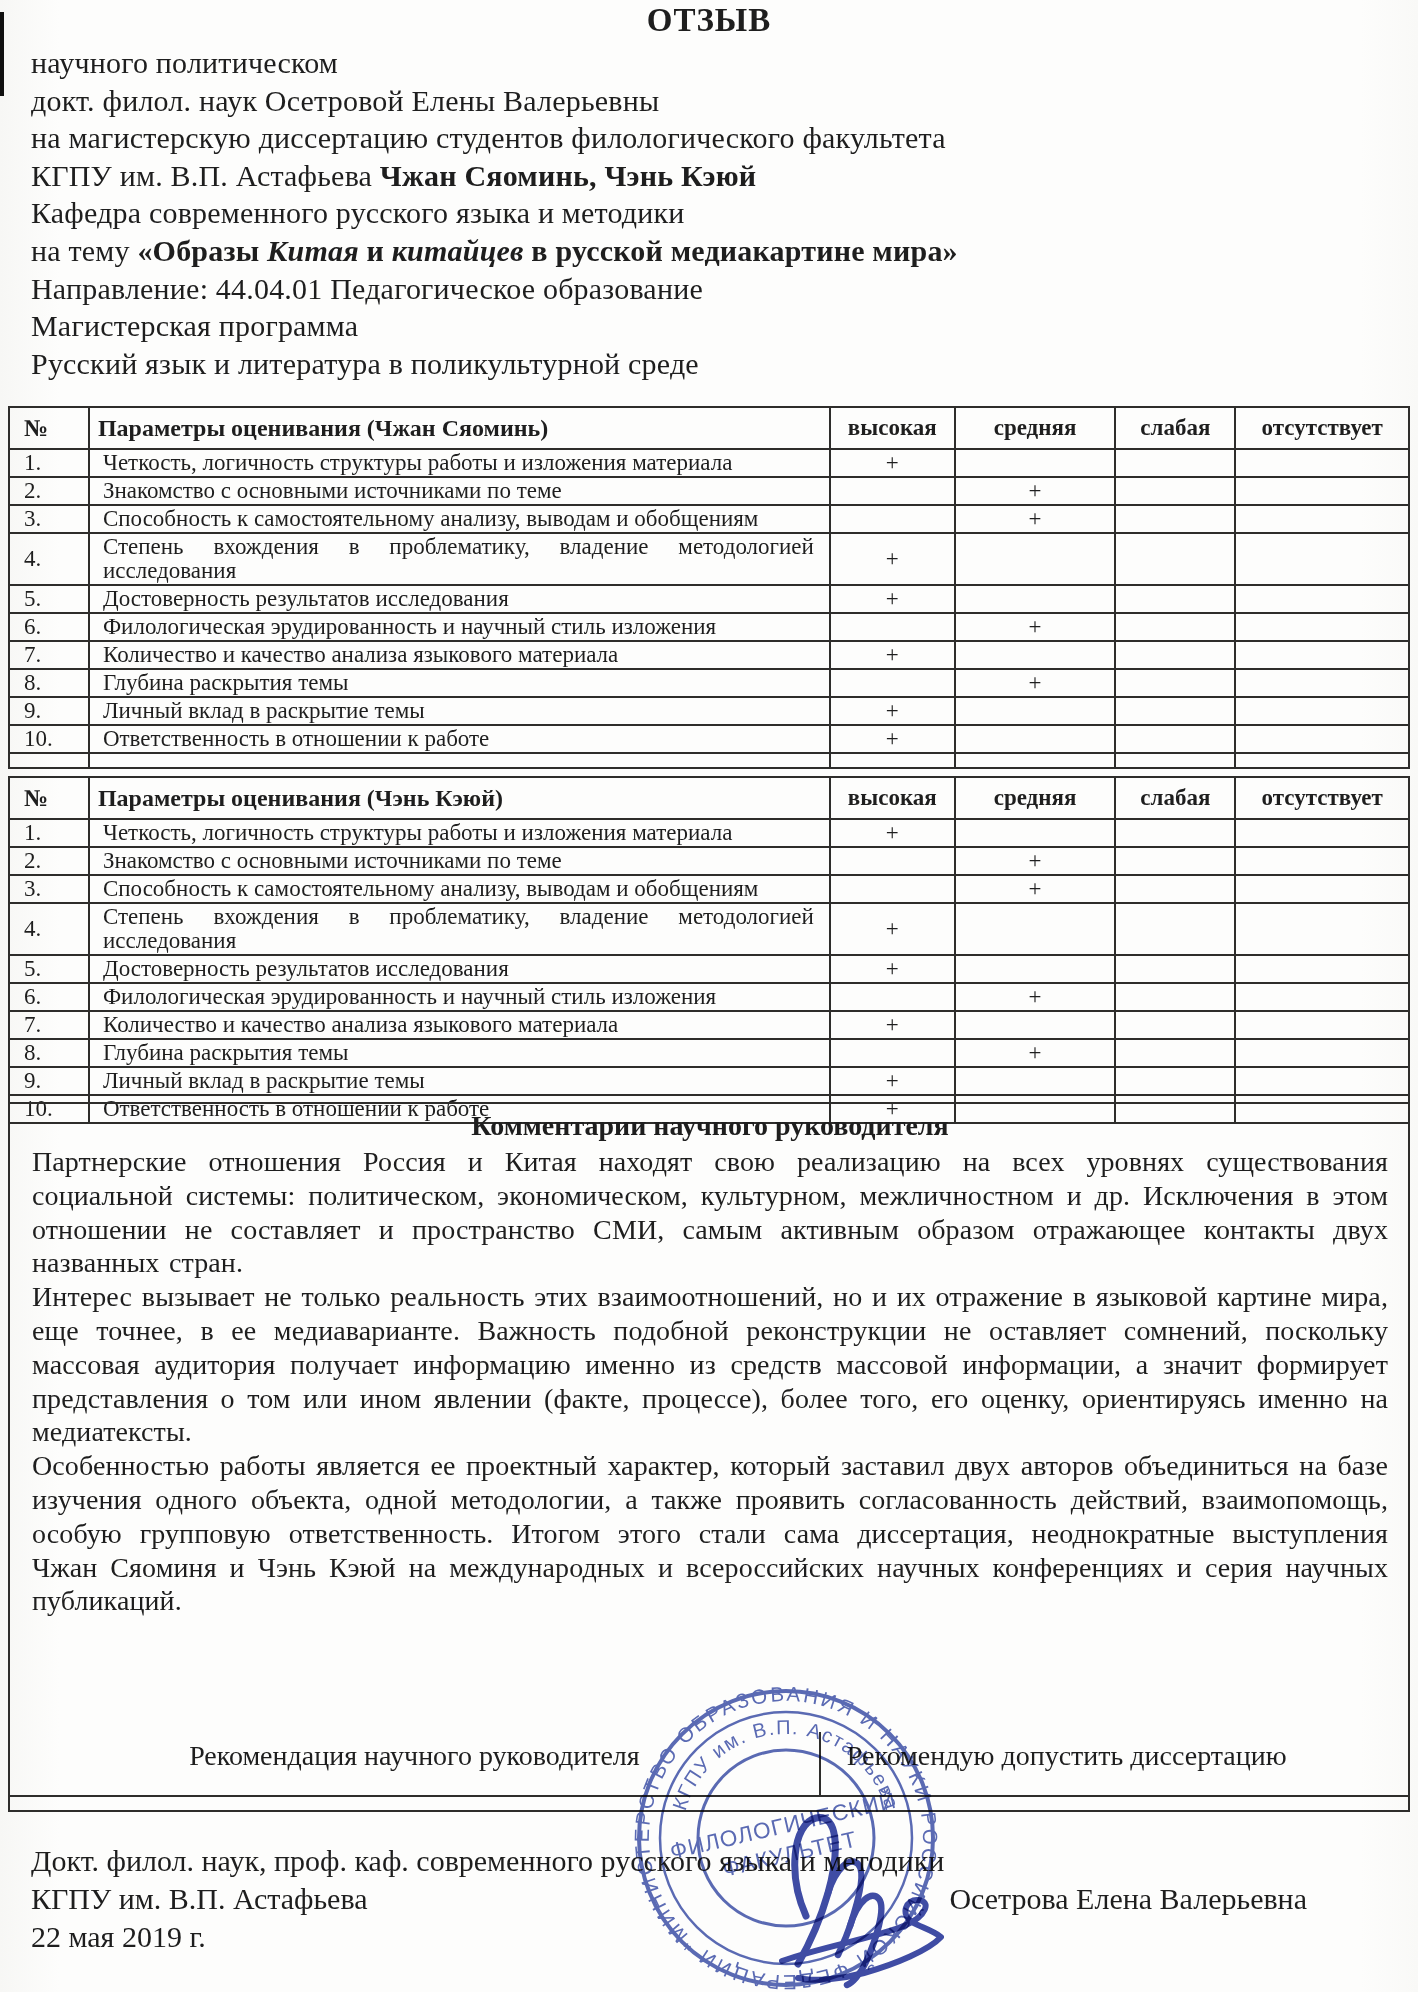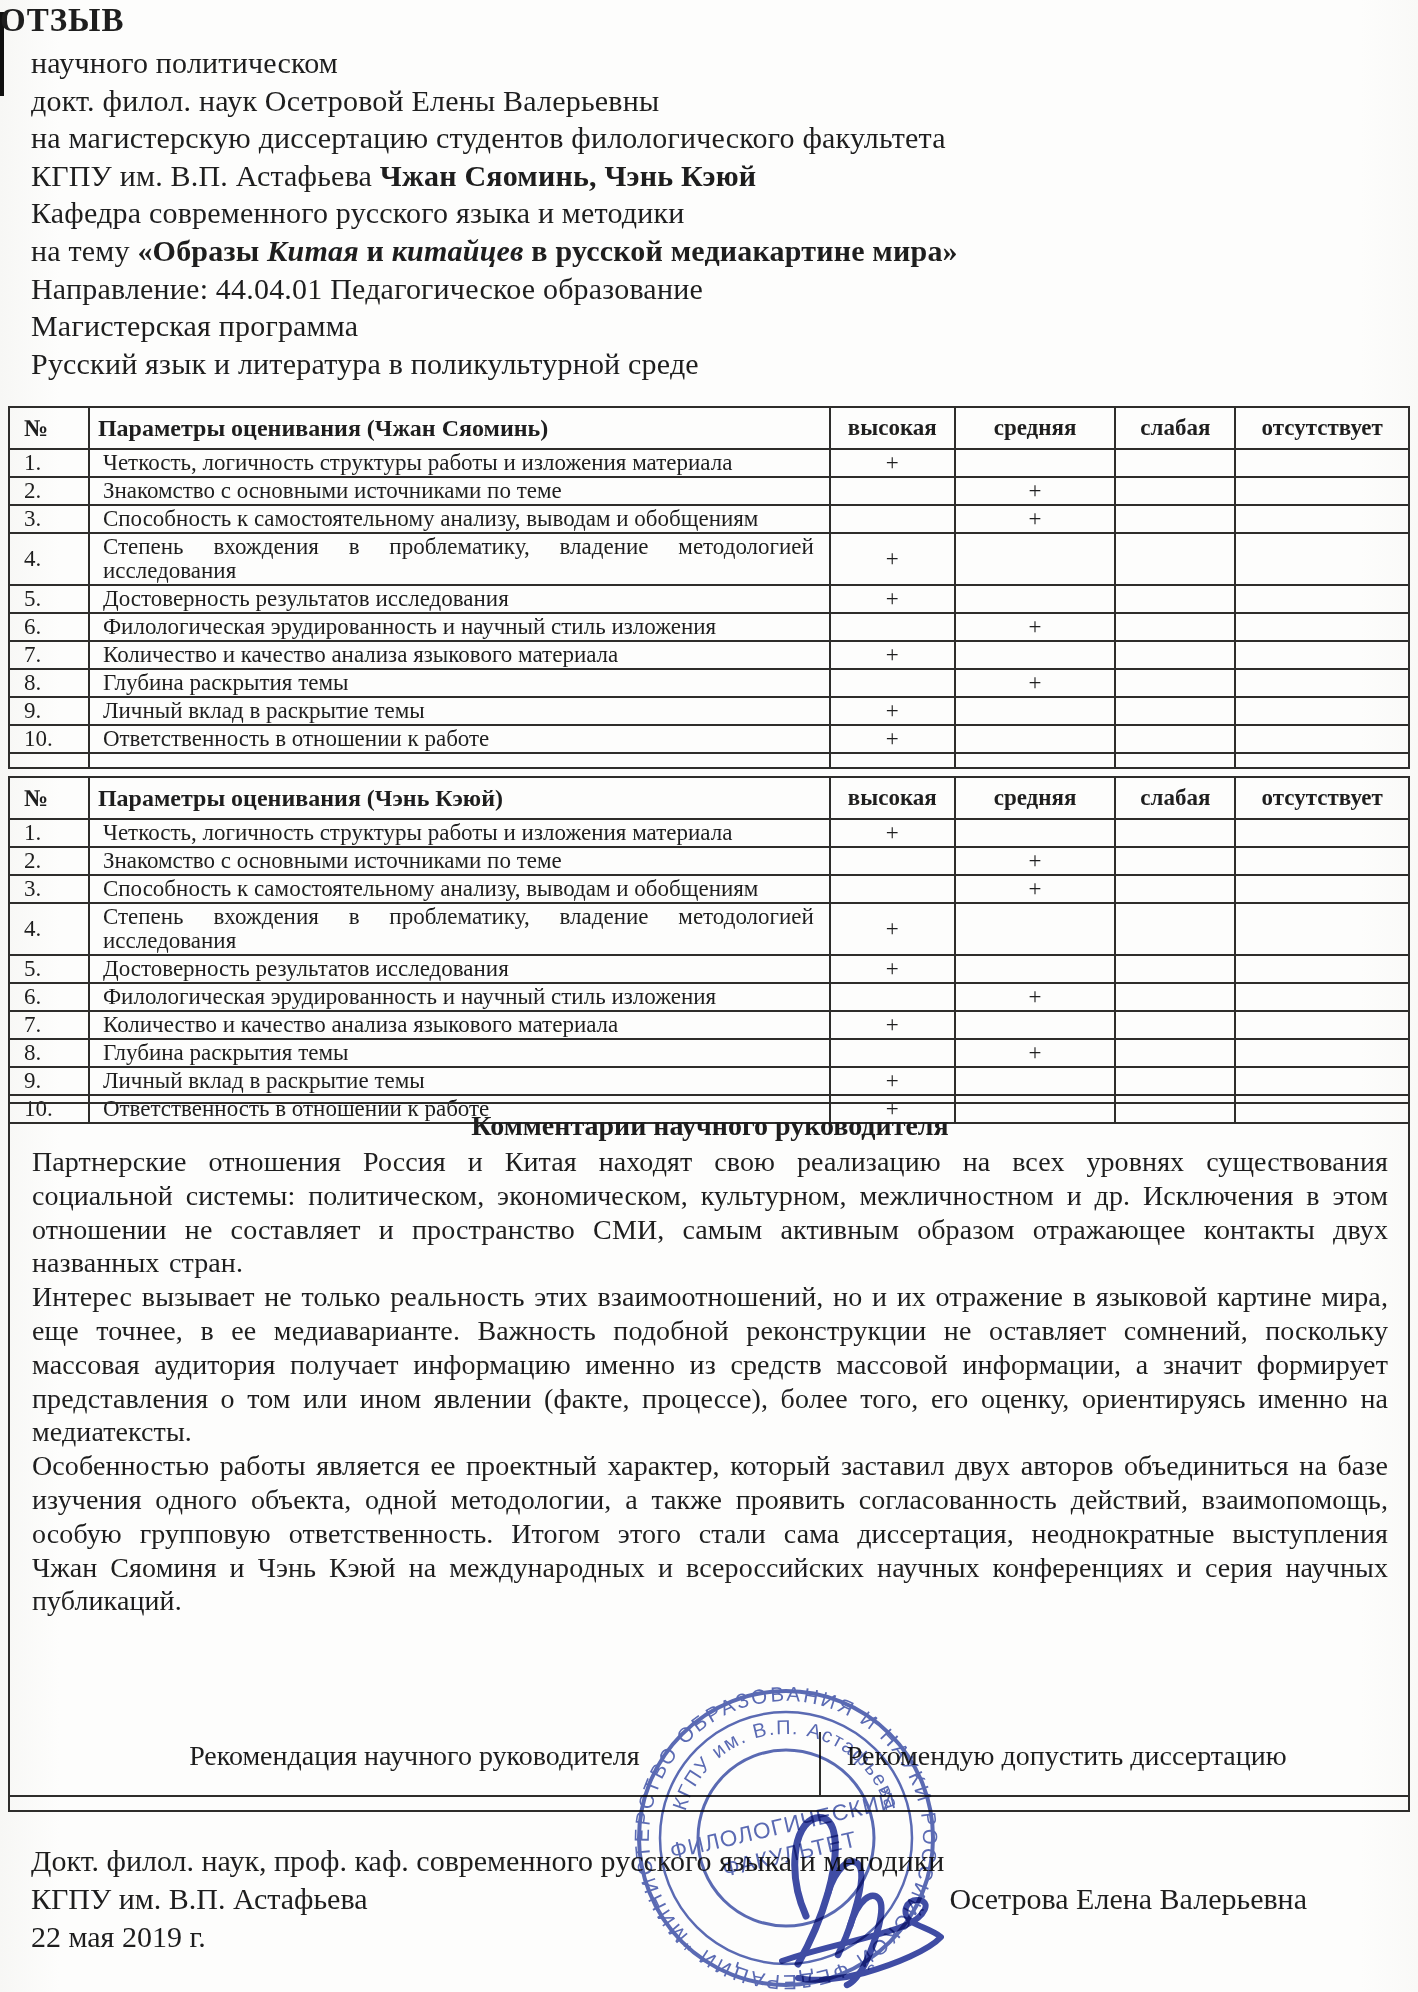--- a/index.html
+++ b/index.html
@@ -11,21 +11,21 @@
     font-family: "Liberation Serif", "DejaVu Serif", serif;
     color: #1e1e1e;
     overflow: hidden;
   }
   .edge-artifact {
     position: absolute; left: 0; top: 12px; width: 4px; height: 84px;
     background: #101010;
   }
   .doc-title {
     position: absolute; top: 2px; left: 0; width: 100%;
-    font-weight: bold; font-size: 33px; letter-spacing: 1px;
+    text-align: center; font-weight: bold; font-size: 33px; letter-spacing: 1px;
   }
   .header-block {
     position: absolute; top: 44px; left: 31px; right: 20px;
     font-size: 30px; line-height: 37.6px; letter-spacing: 0.2px;
   }
   .header-block .b { font-weight: bold; }
   .header-block .i { font-style: italic; }
 
   #tables-mount { position: absolute; top: 406px; left: 8px; width: 1402px; }
   .eval-table {

